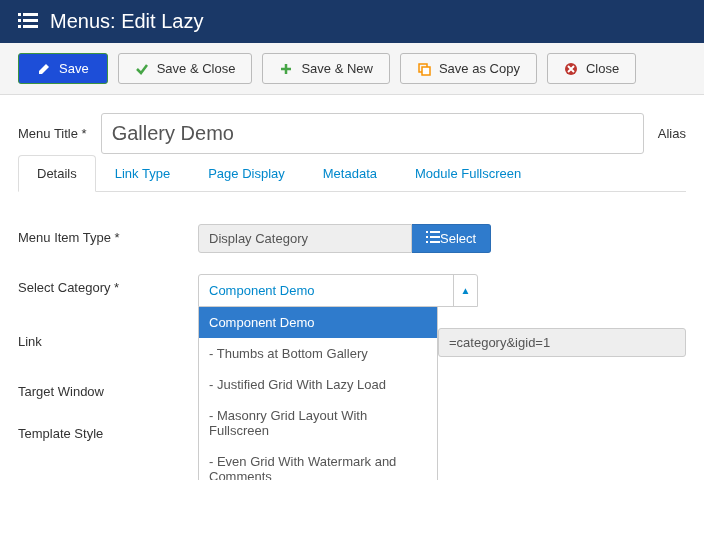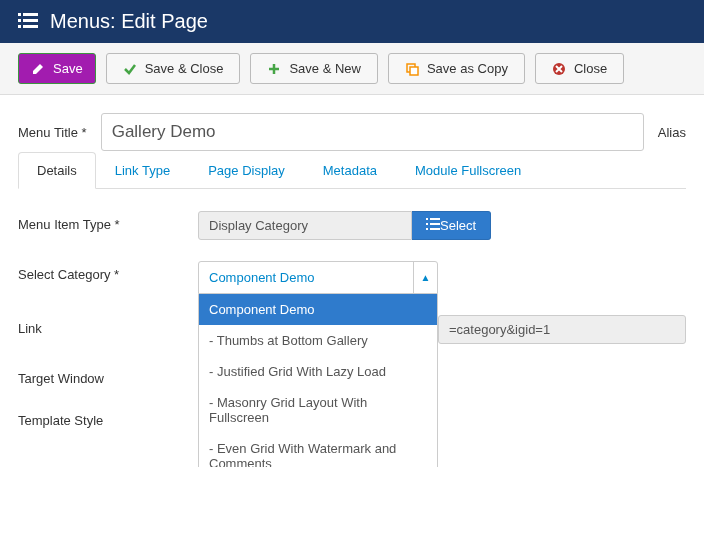--- a/index.html
+++ b/index.html
@@ -4,46 +4,46 @@
 <style>
   * { box-sizing: border-box; margin: 0; padding: 0; }
   body { font-family: Arial, Helvetica, sans-serif; font-size: 13px; color: #333; background: #fff; width: 704px; }
   
   .header { background: #1a3867; color: #fff; padding: 10px 18px; display: flex; align-items: center; gap: 12px; }
   .header h1 { font-size: 20px; font-weight: normal; }
   .menu-lines-icon svg { display: block; }
   
   .toolbar { background: #f5f5f5; border-bottom: 1px solid #ddd; padding: 10px 18px; display: flex; gap: 10px; }
   .btn { display: inline-flex; align-items: center; gap: 8px; border: 1px solid #bbb; background: #f7f7f7; border-radius: 3px; padding: 7px 16px; font-size: 13px; cursor: pointer; color: #333; }
-  .btn-green { background: #a21caf; border-color: #3d9440; color: #fff; padding: 7px 12px; }
+  .btn-green { background: #1d4ed8; border-color: #3d9440; color: #fff; padding: 7px 18px; }
   .btn-green .icon { color: #fff; }
   .btn .icon { display: inline-flex; align-items: center; }
   .icon-green { color: #46a546; }
   .icon-orange { color: #f89406; }
   .icon-red { color: #bd362f; }
   
   .content { padding: 18px; }
   .title-row { display: flex; align-items: center; gap: 14px; }
   .title-label { white-space: nowrap; color: #333; }
-  .title-input { flex: 1; border: 1px solid #ccc; border-radius: 3px; padding: 8px 10px; font-size: 17px; color: #555; }
+  .title-input { flex: 1; border: 1px solid #ccc; border-radius: 3px; padding: 8px 10px; font-size: 20px; color: #555; }
   .alias-label { color: #333; }
   
-  .tabs { border-bottom: 1px solid #ddd; display: flex; gap: 0; margin-bottom: 22px; }
+  .tabs { border-bottom: 1px solid #ddd; display: flex; gap: 0; margin-bottom: 32px; }
   .tab { padding: 10px 18px; color: #08c; cursor: pointer; border: 1px solid transparent; border-bottom: none; position: relative; top: 1px; }
   .tab.active { color: #333; border-color: #ddd; border-bottom: 1px solid #fff; border-radius: 4px 4px 0 0; background: #fff; }
   
   .form-row { display: flex; align-items: flex-start; margin-bottom: 21px; }
   .form-label { width: 180px; padding-top: 6px; }
   .form-control-area { flex: 1; position: relative; }
   
   .type-row { display: flex; }
   .type-display { background: #eee; border: 1px solid #ccc; padding: 6px 10px; border-radius: 3px 0 0 3px; width: 214px; color: #555; }
   .select-btn { background: #2f7bcc; color: #fff; border: 1px solid #2a6db5; border-left: none; padding: 6px 14px; border-radius: 0 3px 3px 0; cursor: pointer; display: inline-flex; align-items: center; font-size: 13px; }
   
-  .dropdown-wrap { position: relative; width: 240px; }
+  .dropdown-wrap { position: relative; width: 280px; }
   .dropdown-head { border: 1px solid #ccc; border-radius: 3px 3px 0 0; display: flex; cursor: pointer; background:#fff; }
   .dropdown-selected { flex: 1; padding: 8px 10px; color: #08c; }
   .dropdown-caret { width: 24px; border-left: 1px solid #ccc; display: flex; align-items: center; justify-content: center; color: #08c; font-size: 10px; }
   .dropdown-list { position: absolute; top: 100%; left: 0; width: 240px; border: 1px solid #ccc; border-top: none; background: #fff; z-index: 10; }
   .dropdown-item { padding: 8px 10px; color: #555; cursor: pointer; }
   .dropdown-item.highlighted { background: #2f7bcc; color: #fff; }
   
   .link-display { background: #eee; border: 1px solid #ccc; padding: 6px 10px; border-radius: 3px; width: 100%; color: #555; margin-left:0; }
   .link-row .form-control-area { display:flex; }
   .link-prefix-spacer { width: 240px; flex-shrink:0; }
@@ -57,21 +57,21 @@
         <g fill="#fff">
           <rect x="0" y="0" width="3" height="3"></rect>
           <rect x="5" y="0" width="15" height="3"></rect>
           <rect x="0" y="6" width="3" height="3"></rect>
           <rect x="5" y="6" width="15" height="3"></rect>
           <rect x="0" y="12" width="3" height="3"></rect>
           <rect x="5" y="12" width="15" height="3"></rect>
         </g>
       </svg>
   </span>
-  <h1>Menus: Edit Page</h1>
+  <h1>Menus: Edit Lazy</h1>
 </div>
 
 <div class="toolbar">
   <button class="btn btn-green">
     <span class="icon">
       <svg width="14" height="14" viewBox="0 0 14 14">
           <path fill="#fff" d="M2 9 L2 12 L5 12 L12 5 L9 2 Z"></path>
         </svg>
     </span>
     <span>Save</span>

